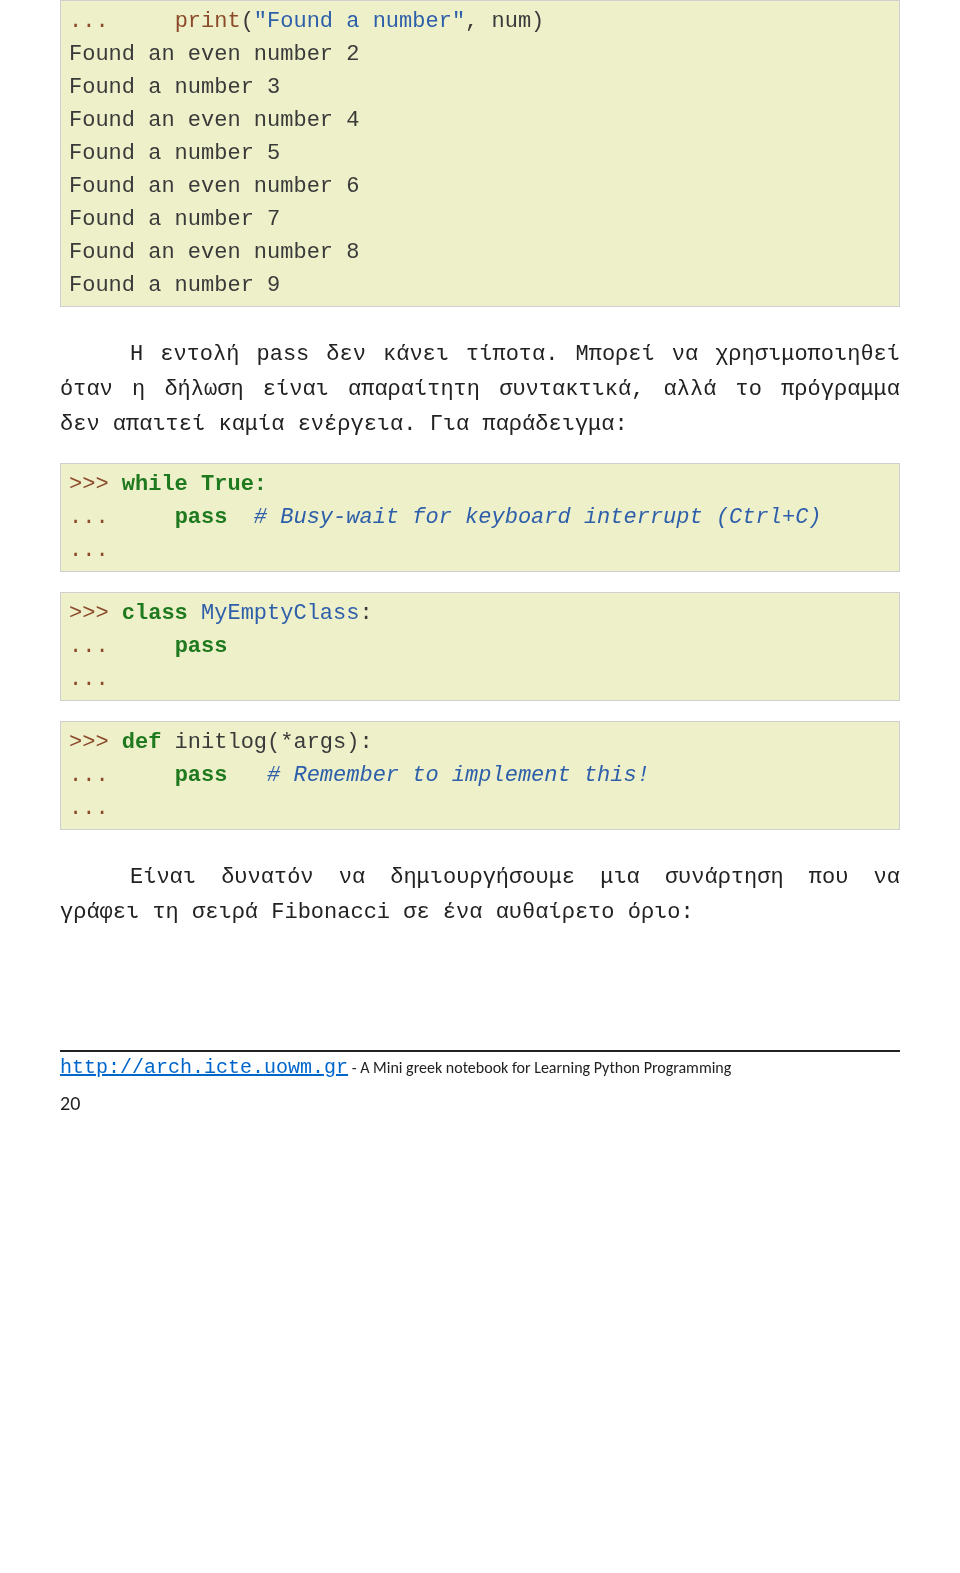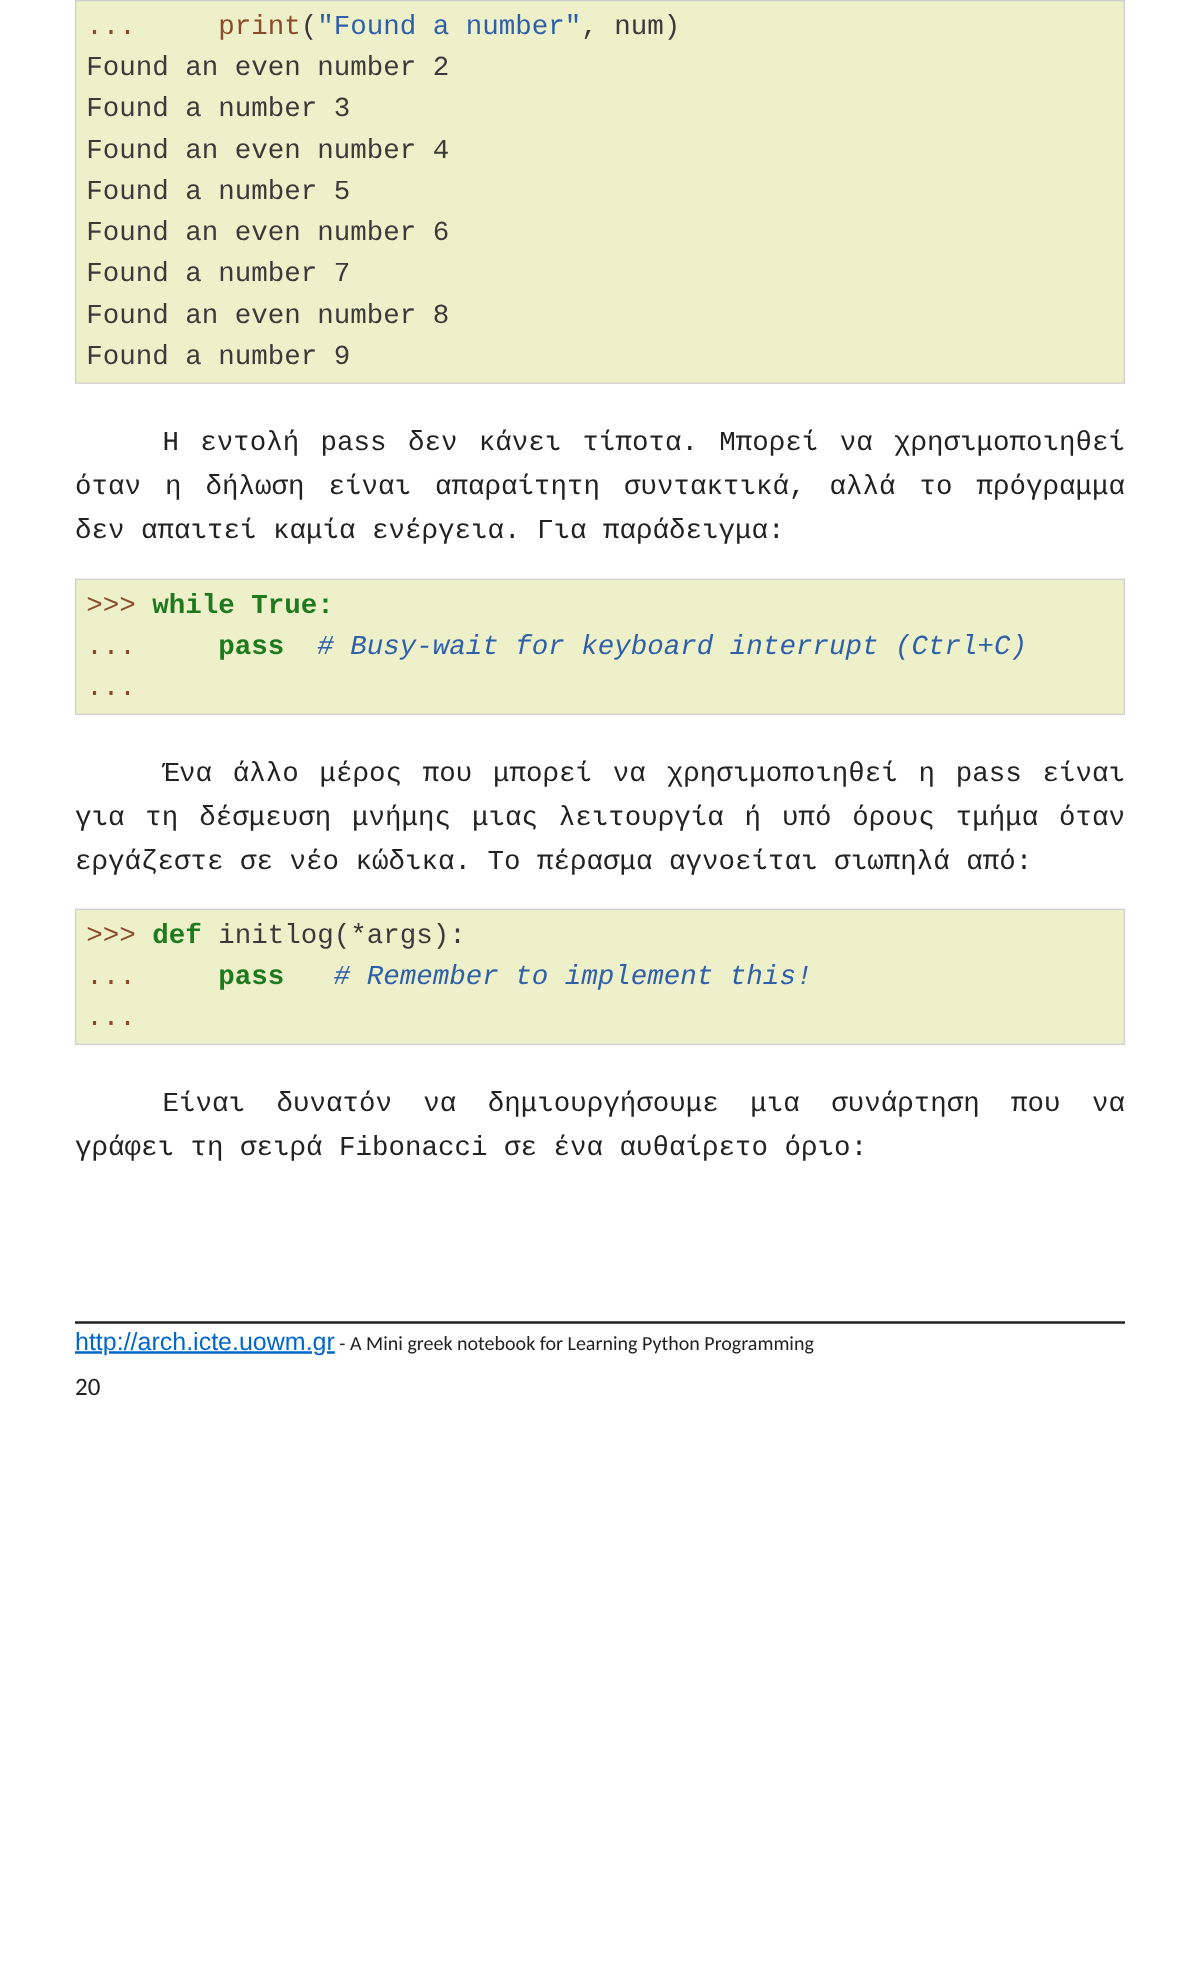--- a/index.html
+++ b/index.html
@@ -41,21 +41,21 @@
   .str { color: #2e5faa; }
   .comment { color: #2e5faa; font-style: italic; text-align: right; }
   .name { color: #2e5faa; }
   .plain { color: #3a3a3a; }
   .footer-rule {
     border: none;
     border-top: 2px solid #222;
     margin: 120px 0 4px 0;
   }
   .footer-link {
-    font-family: Liberation Sans, sans-serif;
+    font-family: Liberation Mono, monospace;
     font-size: 20px;
     color: #0066cc;
     text-decoration: underline;
   }
   .footer-rest {
     font-family: Calibri, Arial, sans-serif;
     font-size: 16px;
     color: #222;
   }
   .pagenum {
@@ -80,22 +80,24 @@
 <span class="plain">Found an even number 8</span>
 <span class="plain">Found a number 9</span></div>
 
   <div class="para indent">Η εντολή pass δεν κάνει τίποτα. Μπορεί να χρησιμοποιηθεί όταν η δήλωση είναι απαραίτητη συντακτικά, αλλά το πρόγραμμα δεν απαιτεί καμία ενέργεια. Για παράδειγμα:</div>
 
   <div class="codebox"><span class="prompt">&gt;&gt;&gt; </span><span class="kw">while</span><span class="kw"> True:</span>
 <span class="prompt">...     </span><span class="kw">pass</span><span class="comment">  # Busy-wait for keyboard interrupt (Ctrl+C)</span>
 <span class="prompt">...</span></div>
 
 
+  <div class="codebox"><span class="prompt">&gt;&gt;&gt; </span><span class="kw">class</span><span class="name"> MyEmptyClass</span><span class="plain">:</span>
+<span class="prompt">...     </span><span class="kw">pass</span>
+<span class="prompt">...</span></div>
 
-  <div class="para indent">Ένα άλλο μέρος που μπορεί να χρησιμοποιηθεί η pass είναι για τη δέσμευση μνήμης μιας λειτουργία ή υπό όρους τμήμα όταν εργάζεστε σε νέο κώδικα. Το πέρασμα αγνοείται σιωπηλά από:</div>
 
   <div class="codebox"><span class="prompt">&gt;&gt;&gt; </span><span class="kw">def</span><span class="plain"> initlog(*args):</span>
 <span class="prompt">...     </span><span class="kw">pass</span><span class="comment">   # Remember to implement this!</span>
 <span class="prompt">...</span></div>
 
   <div class="para indent">Είναι δυνατόν να δημιουργήσουμε μια συνάρτηση που να γράφει τη σειρά Fibonacci σε ένα αυθαίρετο όριο:</div>
 
   <hr class="footer-rule">
   <div>
     <span class="footer-link">http://arch.icte.uowm.gr</span><span class="footer-rest"> - A Mini greek notebook for Learning Python Programming</span>

